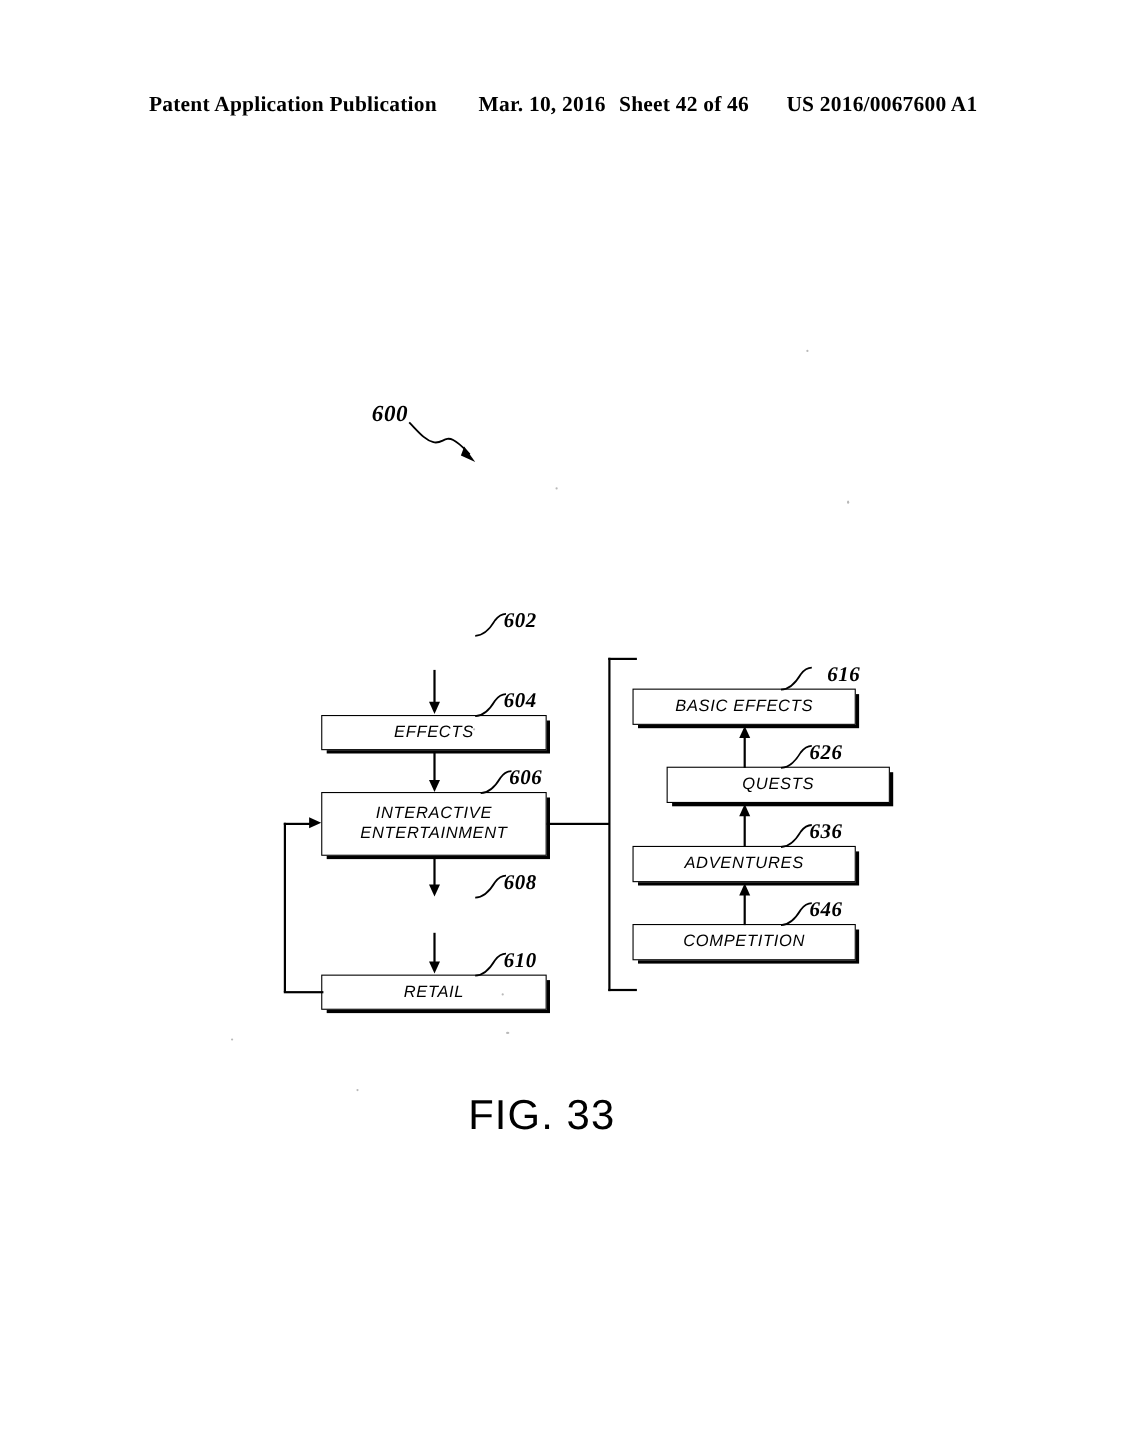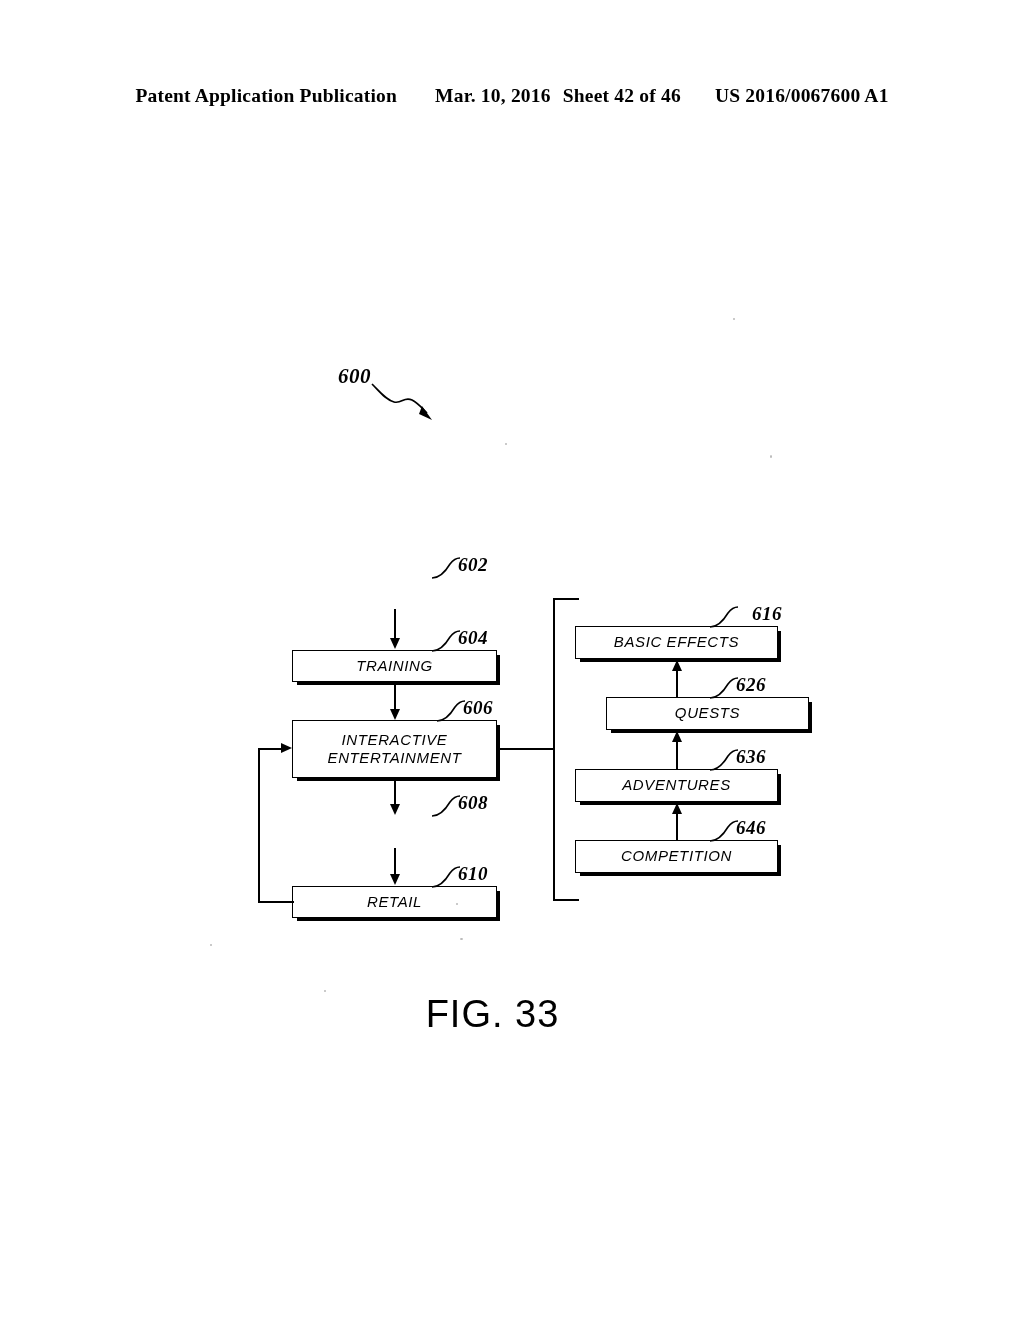--- a/index.html
+++ b/index.html
@@ -141,21 +141,21 @@
 <div class="figure">
 
   <div class="refnum" style="left:338px; top:364px; font-size:21px;">600</div>
   <svg class="leader" style="left:370px; top:378px; width:70px; height:50px;" viewBox="0 0 70 50">
     <path d="M2,6 C10,14 16,22 24,24 C32,26 34,18 42,22 C48,25 52,30 57,35" fill="none" stroke="#000" stroke-width="1.7"></path>
     <path d="M52,28 L62,42 L49,36 Z" fill="#000"></path>
   </svg>
 
 
   <div class="pbox" style="left:292px; top:650px; width:205px; height:32px;">
-    <span class="lbl">TRAINING</span>
+    <span class="lbl">EFFECTS</span>
   </div>
 
   <div class="pbox" style="left:292px; top:720px; width:205px; height:58px;">
     <span class="lbl">INTERACTIVE
 ENTERTAINMENT</span>
   </div>
 
 
   <div class="pbox" style="left:292px; top:886px; width:205px; height:32px;">
     <span class="lbl">RETAIL</span>

